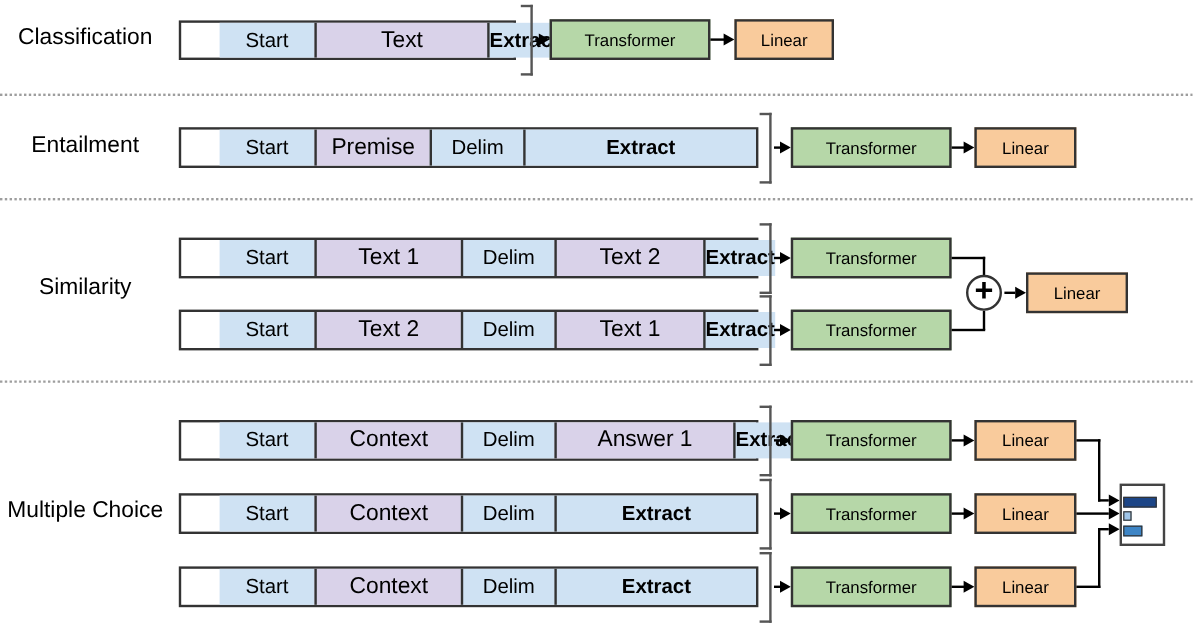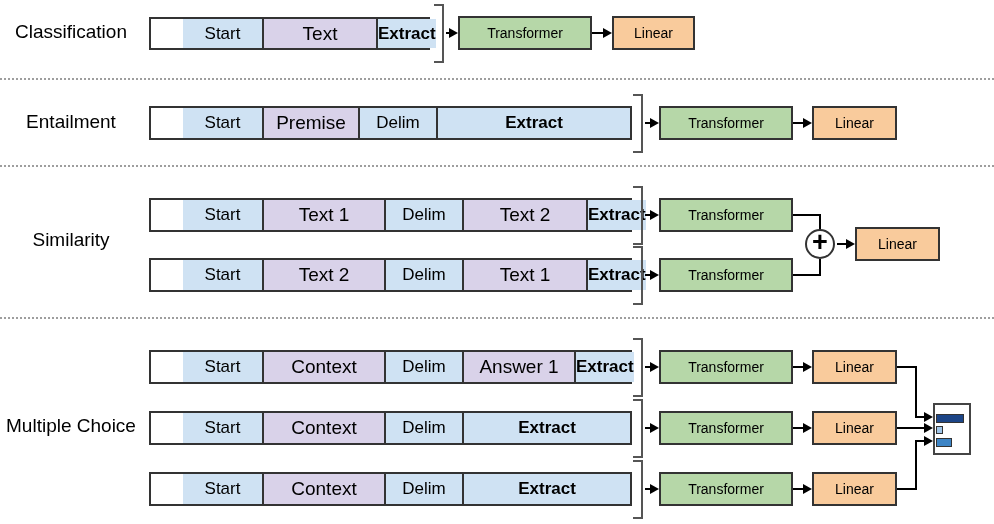--- a/index.html
+++ b/index.html
@@ -42,21 +42,21 @@
 </style>
 </head>
 <body>
 
 <div id="canvas">
 
   <div class="slabel" style="top:22px">Classification</div>
 
   <div class="seq" style="left:149px;top:17px;width:281px;height:33px">
     <div class="cell blue" style="width:79px">Start</div>
-    <div class="cell purple" style="width:114px">Text</div>
+    <div class="cell purple" style="width:144px">Text</div>
     <div class="cell blue grow">Extract</div>
   </div>
 
   <div class="bracket" style="left:434px;top:4px"></div>
   <div class="hline" style="left:446px;top:32px;width:4px"></div>
   <div class="ahead" style="left:449px;top:28px"></div>
 
   <div class="node transformer" style="left:458px;top:16px;width:134px;height:34px">Transformer</div>
   <div class="hline" style="left:592px;top:32px;width:12px"></div>
   <div class="ahead" style="left:603px;top:28px"></div>
@@ -124,21 +124,21 @@
   <div class="node linear" style="left:855px;top:227px;width:85px;height:34px">Linear</div>
 
   <div class="sep" style="top:317px"></div>
 
   <div class="slabel" style="top:416px">Multiple Choice</div>
 
   <div class="seq" style="left:149px;top:350px;width:483px;height:34px">
     <div class="cell blue" style="width:79px">Start</div>
     <div class="cell purple" style="width:122px">Context</div>
     <div class="cell blue" style="width:78px">Delim</div>
-    <div class="cell purple" style="width:112px">Answer 1</div>
+    <div class="cell purple" style="width:149px">Answer 1</div>
     <div class="cell blue grow">Extract</div>
   </div>
   <div class="bracket" style="left:633px;top:338px"></div>
   <div class="hline" style="left:645px;top:366px;width:6px"></div>
   <div class="ahead" style="left:650px;top:362px"></div>
   <div class="node transformer" style="left:659px;top:350px;width:134px;height:34px">Transformer</div>
   <div class="hline" style="left:793px;top:366px;width:11px"></div>
   <div class="ahead" style="left:803px;top:362px"></div>
   <div class="node linear" style="left:812px;top:350px;width:85px;height:34px">Linear</div>
 

